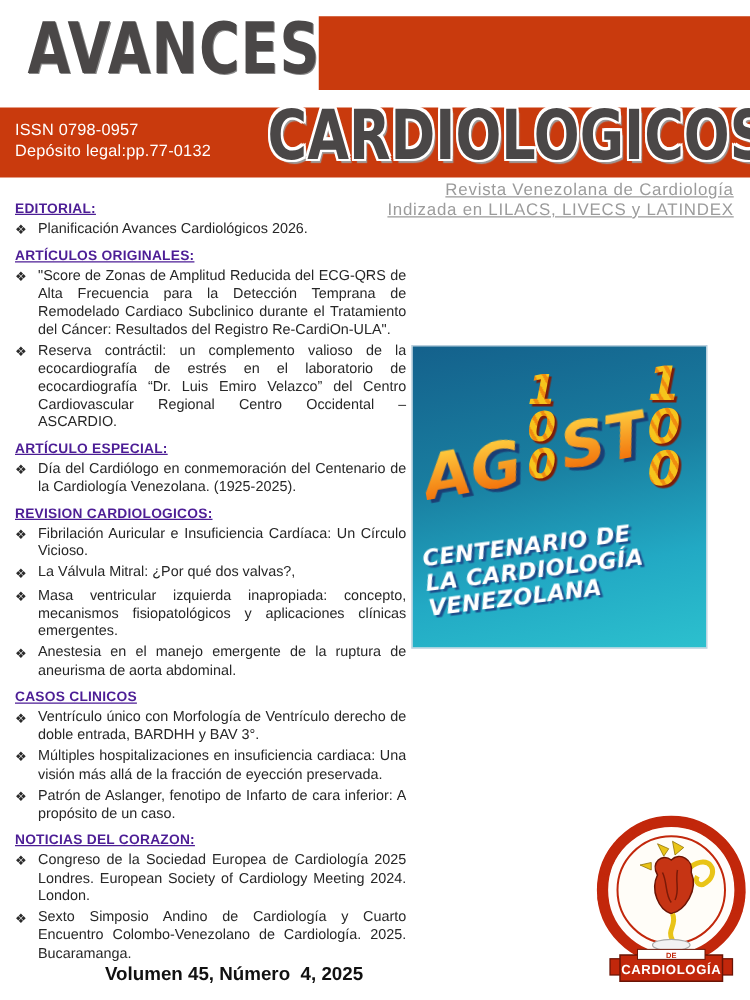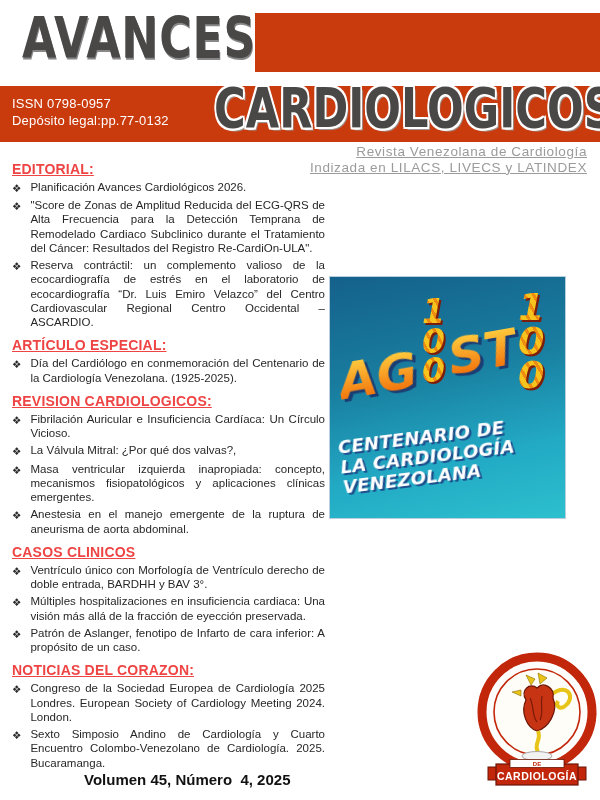--- a/index.html
+++ b/index.html
@@ -17,21 +17,21 @@
   .title-cardio{position:absolute;left:214px;top:76px;font-family:"DejaVu Sans",sans-serif;
     font-size:54px;font-weight:800;color:#4a4747;transform:scaleX(.80) scaleY(1.02);
     transform-origin:left top;letter-spacing:0;
     text-shadow:-2px -2px 0 #fff,2px -2px 0 #fff,-2px 2px 0 #fff,2px 2px 0 #fff,
                 0 -2px 0 #fff,0 2px 0 #fff,-2px 0 0 #fff,2px 0 0 #fff,3px 3px 1px #9c9c9c;}
   .subtitle{position:absolute;left:217px;top:144px;width:370px;text-align:right;
     color:#9b9b9b;font-size:13.5px;letter-spacing:.6px;line-height:1.18;text-decoration:underline;}
 
   
   .toc{position:absolute;left:12px;top:159px;width:313px;height:610px;overflow:hidden;}
-  .toc-heading{font-weight:700;text-decoration:underline;font-size:14px;color:#ef4444;
+  .toc-heading{font-weight:700;text-decoration:underline;font-size:11px;color:#4c1d95;
     margin:8px 0 3px;letter-spacing:.2px;}
   .toc-section:first-child .toc-heading{margin-top:2px;}
   .toc-item{display:flex;gap:9px;margin:0 0 3px;}
   .bullet{font-size:10.5px;color:#2b2b2b;line-height:1.35;flex:0 0 auto;padding-top:1px;}
   .itext{font-size:11.5px;color:#272727;line-height:1.24;text-align:justify;flex:1;}
 
   
   .poster{position:absolute;left:330px;top:277px;width:235px;height:241px;overflow:hidden;
     background:linear-gradient(168deg,#14618c 0%,#197ea0 40%,#22a9c4 72%,#2cc0ce 100%);
     outline:1px solid #b9cfdd;}
@@ -77,20 +77,21 @@
 
   <div class="toc">
       <div class="toc-section">
         <div class="toc-heading">EDITORIAL:</div>
         <div class="toc-item">
           <span class="bullet">❖</span>
           <span class="itext">Planificación Avances Cardiológicos 2026.</span>
         </div>
       </div>
       <div class="toc-section">
+        <div class="toc-heading">ARTÍCULOS ORIGINALES:</div>
         <div class="toc-item">
           <span class="bullet">❖</span>
           <span class="itext">"Score de Zonas de Amplitud Reducida del ECG-QRS de Alta Frecuencia para la Detección Temprana de Remodelado Cardiaco Subclinico durante el Tratamiento del Cáncer: Resultados del Registro Re-CardiOn-ULA".</span>
         </div>
         <div class="toc-item">
           <span class="bullet">❖</span>
           <span class="itext">Reserva contráctil: un complemento valioso de la ecocardiografía de estrés en el laboratorio de ecocardiografía “Dr. Luis Emiro Velazco” del Centro Cardiovascular Regional Centro Occidental – ASCARDIO.</span>
         </div>
       </div>
       <div class="toc-section">

